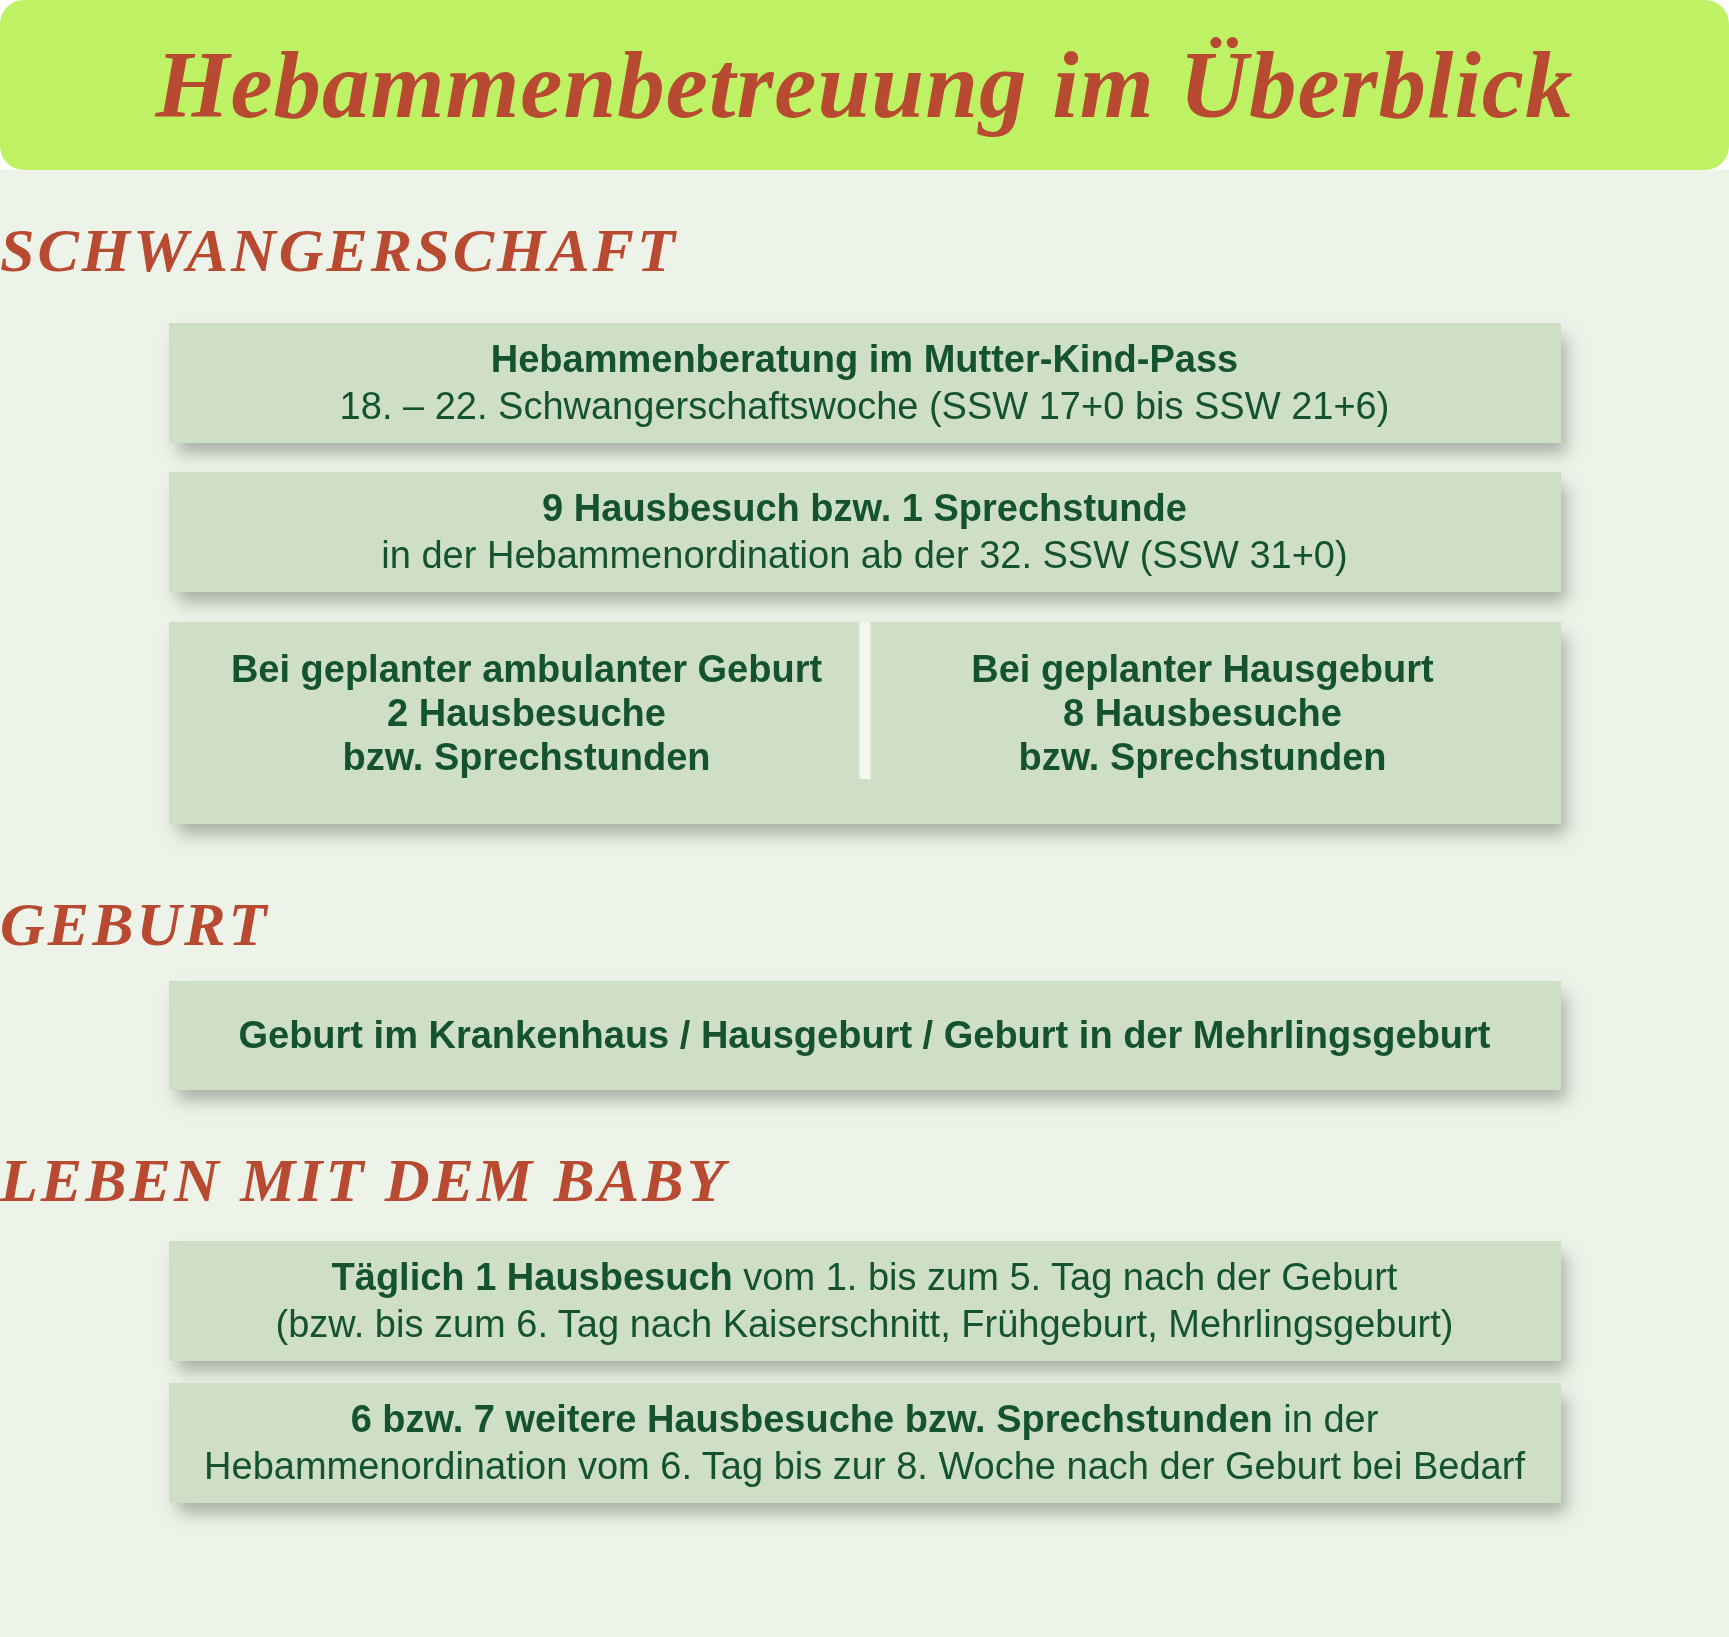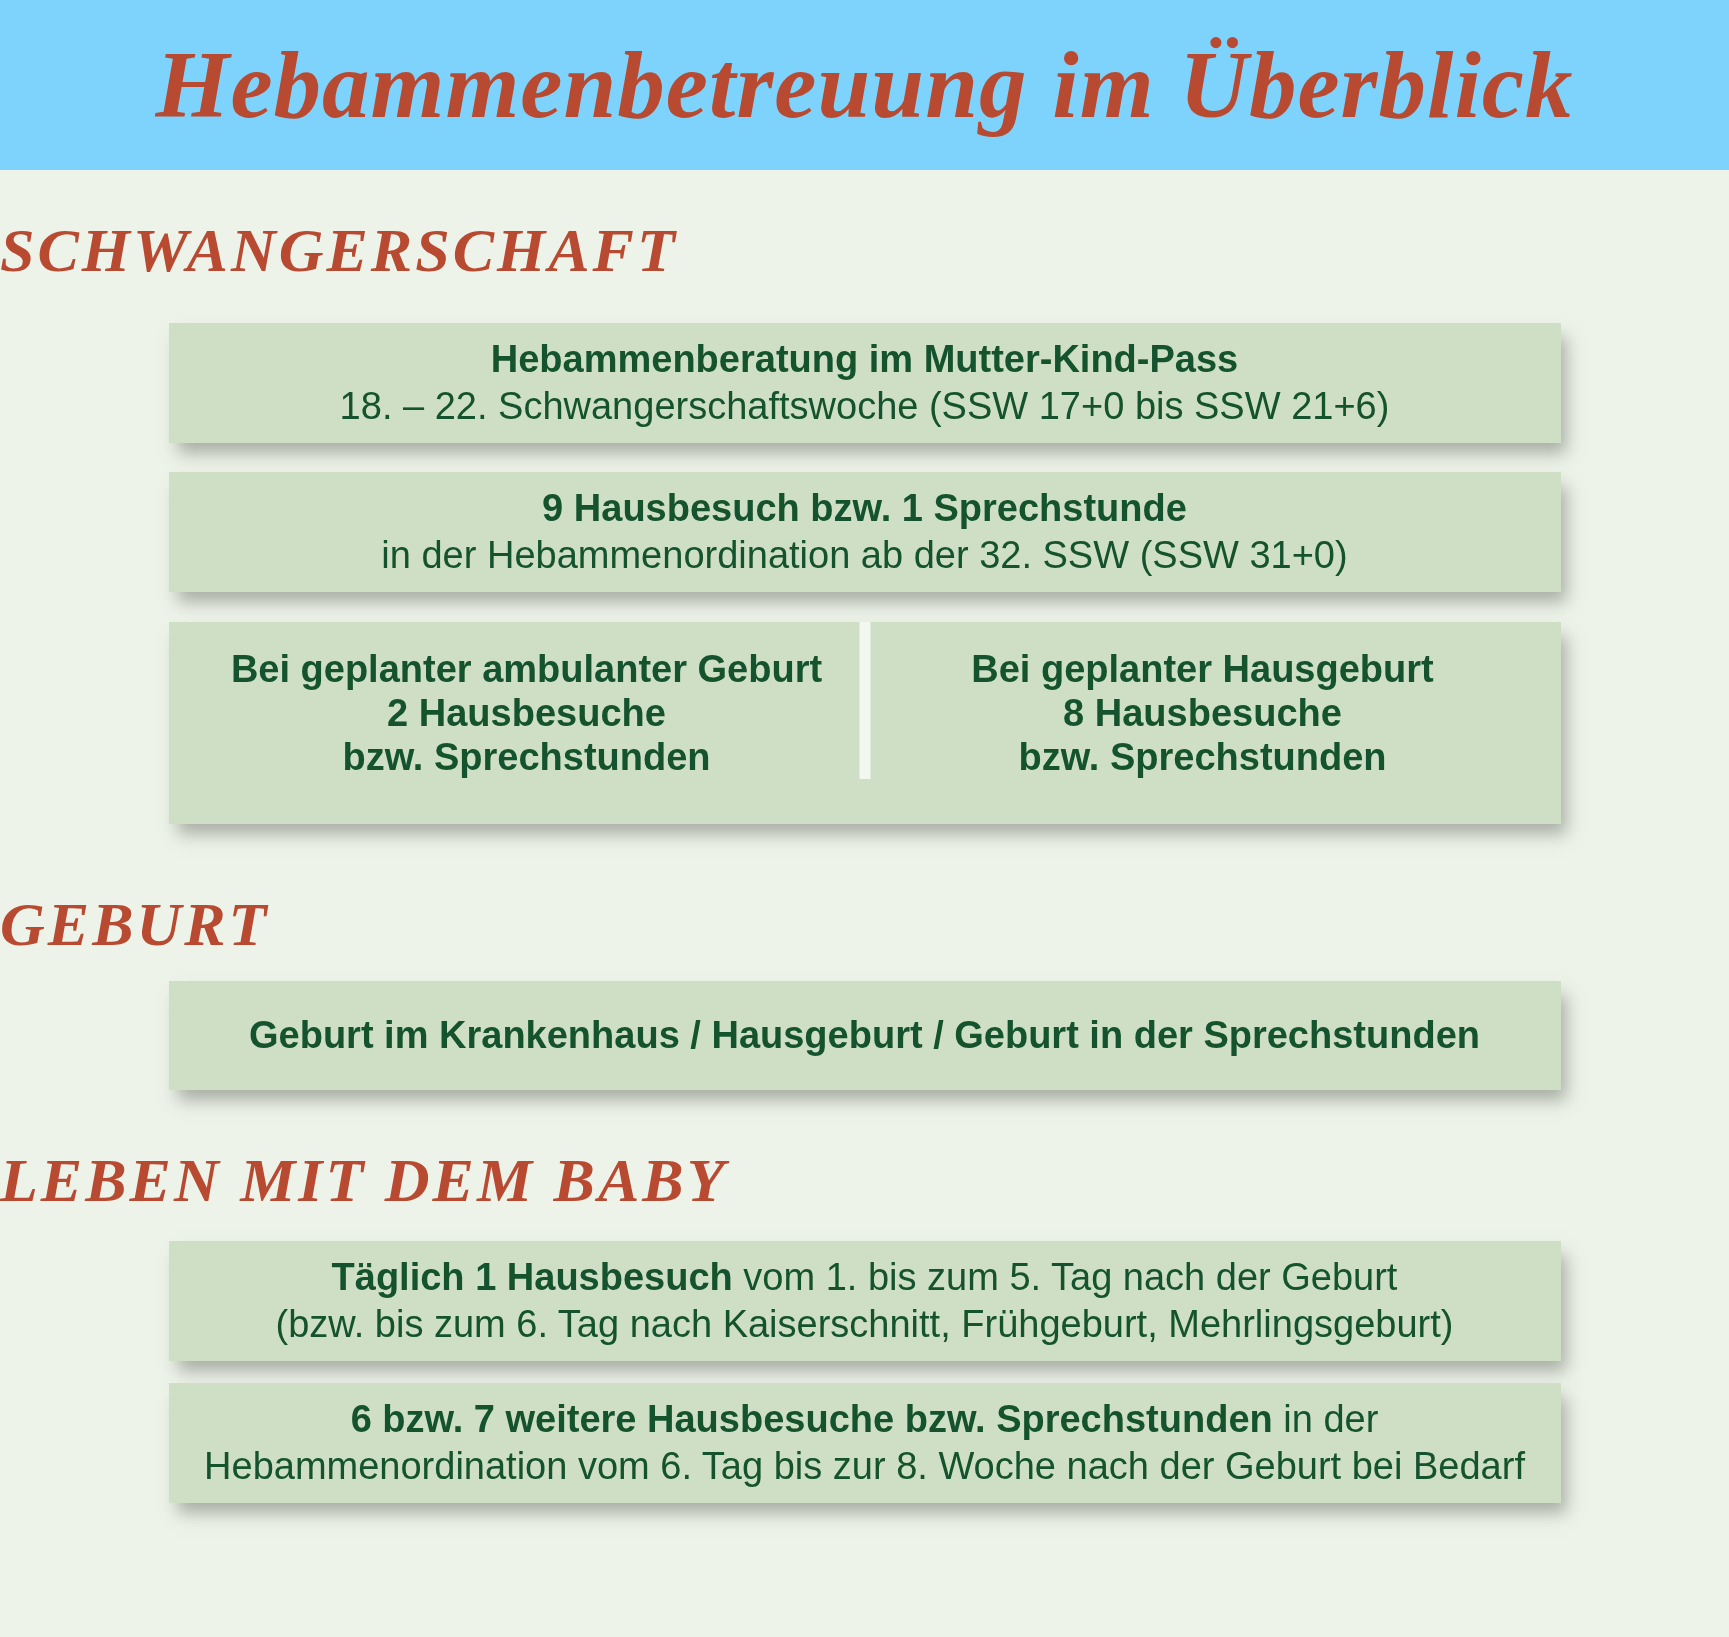--- a/index.html
+++ b/index.html
@@ -6,22 +6,22 @@
   body{
     width:1729px;height:1637px;
     font-family:"Liberation Sans","DejaVu Sans",sans-serif;
     background:#ffffff;
     -webkit-font-smoothing:antialiased;
   }
   .page{width:1729px;height:1637px;overflow:hidden;}
 
   
   .header{
-    height:170px;background:#7dd3fc;
-    display:flex;align-items:center;justify-content:center;
+    height:170px;background:#bef264;
+    display:flex;align-items:center;justify-content:center;border-radius:24px;
   }
   .title{
     margin:0;
     font-family:"Liberation Serif","DejaVu Serif",serif;
     font-style:italic;font-weight:bold;
     font-size:95px;line-height:1;
     color:#b84a31;
     letter-spacing:1px;
   }
 
@@ -111,21 +111,21 @@
           <p>8 Hausbesuche</p>
           <p>bzw. Sprechstunden</p>
         </div>
         <div class="divider"></div>
       </div>
     </div>
 
     <h2 class="section-heading sh-2">GEBURT</h2>
 
     <div class="box pad1">
-      <p class="b">Geburt im Krankenhaus / Hausgeburt / Geburt in der Sprechstunden</p>
+      <p class="b">Geburt im Krankenhaus / Hausgeburt / Geburt in der Mehrlingsgeburt</p>
     </div>
 
     <h2 class="section-heading sh-3">LEBEN MIT DEM BABY</h2>
 
     <div class="box pad2 gap22">
       <p><span class="b">Täglich 1 Hausbesuch</span><span> vom 1. bis zum 5. Tag nach der Geburt</span></p>
       <p>(bzw. bis zum 6. Tag nach Kaiserschnitt, Frühgeburt, Mehrlingsgeburt)</p>
     </div>
 
     <div class="box pad2">

